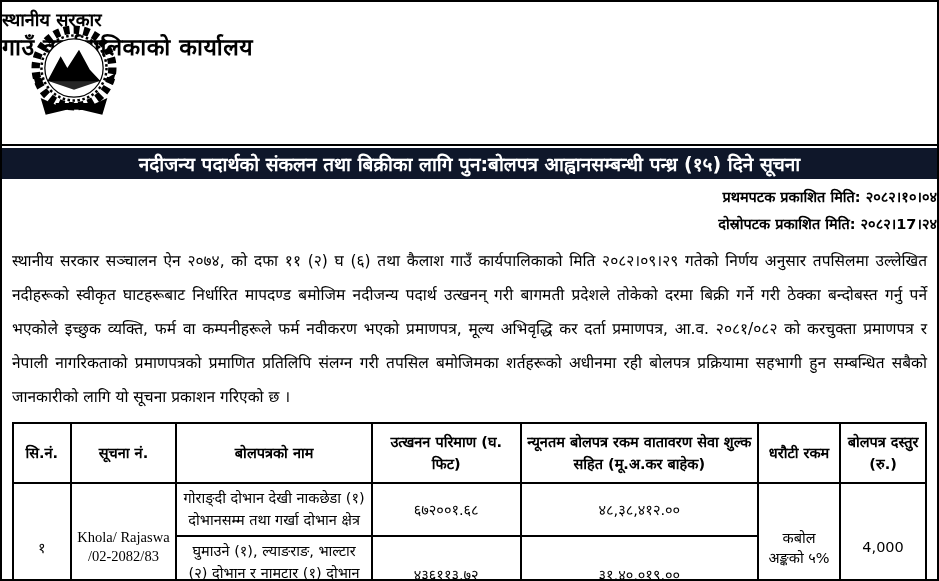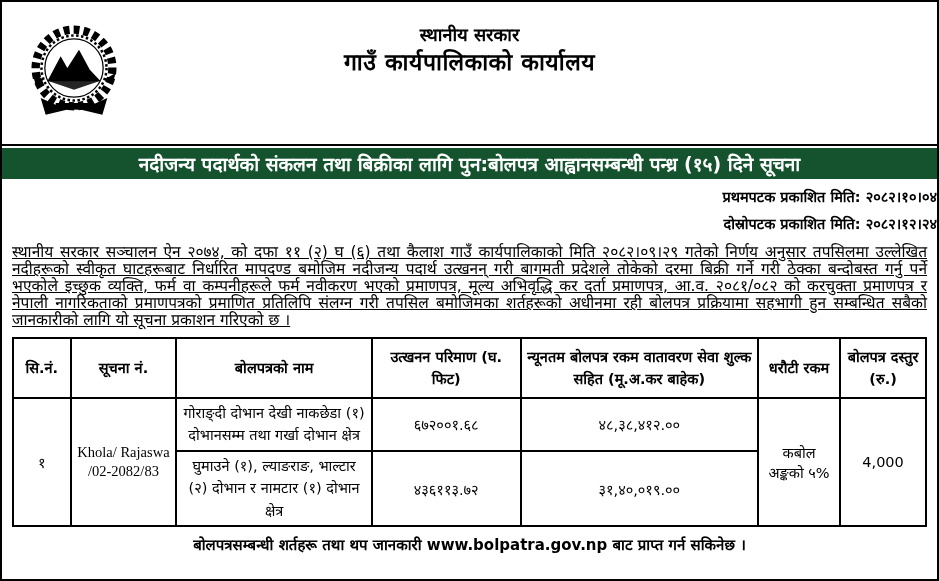--- a/index.html
+++ b/index.html
@@ -22,49 +22,48 @@
     height: 144px;
     border-bottom: 2px solid #000;
   }
   .logo-wrap {
     position: absolute;
     left: 22px; top: 10px;
     width: 100px; height: 122px;
   }
   .logo-wrap svg { width: 100%; height: 100%; }
   .head-text {
-    text-align: center;
-    padding-top: 24px;
+    text-align: left;
+    padding-top: 9px;
     font-weight: 700;
     line-height: 1.0;
   }
   .head-line1, .head-line2 { font-size: 18px; margin-bottom: 7px; }
   .head-line3 { font-size: 23px; margin-bottom: 8px; letter-spacing: .5px; }
   .head-line4, .head-line5 { font-size: 15px; margin-bottom: 6px; }
   
   .banner {
     margin-top: 2px;
-    background: #14532d;
+    background: #0f172a;
     color: #fff;
     height: 31px;
     display: flex; align-items: center; justify-content: center;
     font-size: 19px;
     font-weight: 700;
     white-space: nowrap;
   }
   
   .pubdates { padding: 7px 0 2px; text-align: right; }
   .pubdates div { font-size: 14.5px; font-weight: 700; margin-bottom: 7px; }
   
   .body-par {
     padding: 2px 10px 4px;
     font-size: 15.5px;
-    line-height: 17px;
+    line-height: 34px;
     text-align: justify;
-    text-decoration: underline;
   }
   
   table.tender {
     width: calc(100% - 20px);
     margin: 4px 10px 0;
     border-collapse: collapse;
     border: 2px solid #f97316;
     table-layout: fixed;
   }
   table.tender th, table.tender td {
@@ -120,21 +119,21 @@
       <div class="head-line3">गाउँ कार्यपालिकाको कार्यालय</div>
     </div>
   </div>
 
   <div class="banner">
     <span>नदीजन्य पदार्थको संकलन तथा बिक्रीका लागि पुन:बोलपत्र आह्वानसम्बन्धी पन्ध्र (१५) दिने सूचना</span>
   </div>
 
   <div class="pubdates">
     <div>प्रथमपटक प्रकाशित मिति: २०८२।१०।०४</div>
-    <div>दोस्रोपटक प्रकाशित मिति: २०८२।१२।२४</div>
+    <div>दोस्रोपटक प्रकाशित मिति: २०८२।17।२४</div>
   </div>
 
   <div class="body-par">स्थानीय सरकार सञ्चालन ऐन २०७४, को दफा ११ (२) घ (६) तथा कैलाश गाउँ कार्यपालिकाको मिति २०८२।०९।२९ गतेको निर्णय अनुसार तपसिलमा उल्लेखित नदीहरूको स्वीकृत घाटहरूबाट निर्धारित मापदण्ड बमोजिम नदीजन्य पदार्थ उत्खनन् गरी बागमती प्रदेशले तोकेको दरमा बिक्री गर्ने गरी ठेक्का बन्दोबस्त गर्नु पर्ने भएकोले इच्छुक व्यक्ति, फर्म वा कम्पनीहरूले फर्म नवीकरण भएको प्रमाणपत्र, मूल्य अभिवृद्धि कर दर्ता प्रमाणपत्र, आ.व. २०८१/०८२ को करचुक्ता प्रमाणपत्र र नेपाली नागरिकताको प्रमाणपत्रको प्रमाणित प्रतिलिपि संलग्न गरी तपसिल बमोजिमका शर्तहरूको अधीनमा रही बोलपत्र प्रक्रियामा सहभागी हुन सम्बन्धित सबैको जानकारीको लागि यो सूचना प्रकाशन गरिएको छ ।</div>
 
   <table class="tender">
     <colgroup>
       <col class="c-sn">
         <col class="c-notice">
         <col class="c-name">
         <col class="c-qty">

